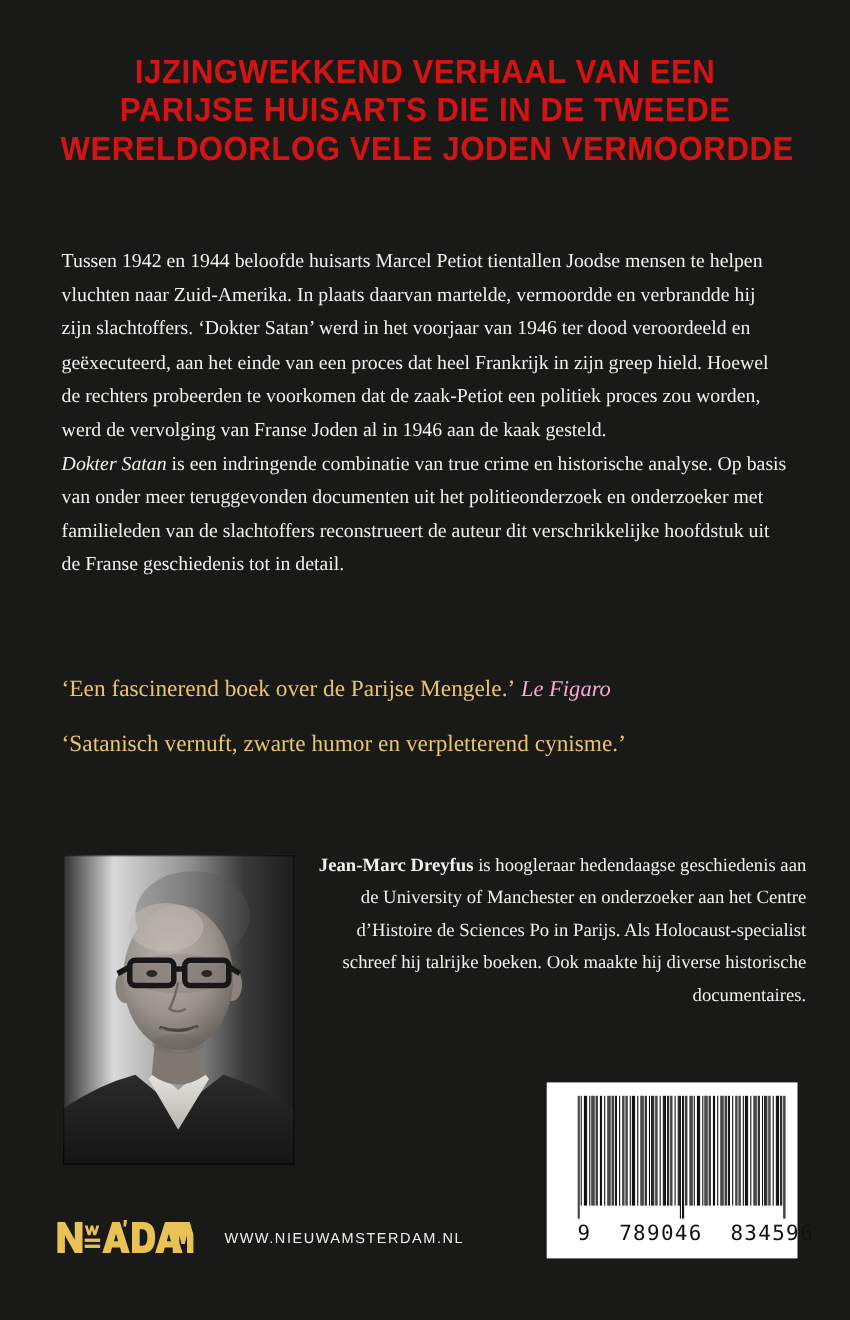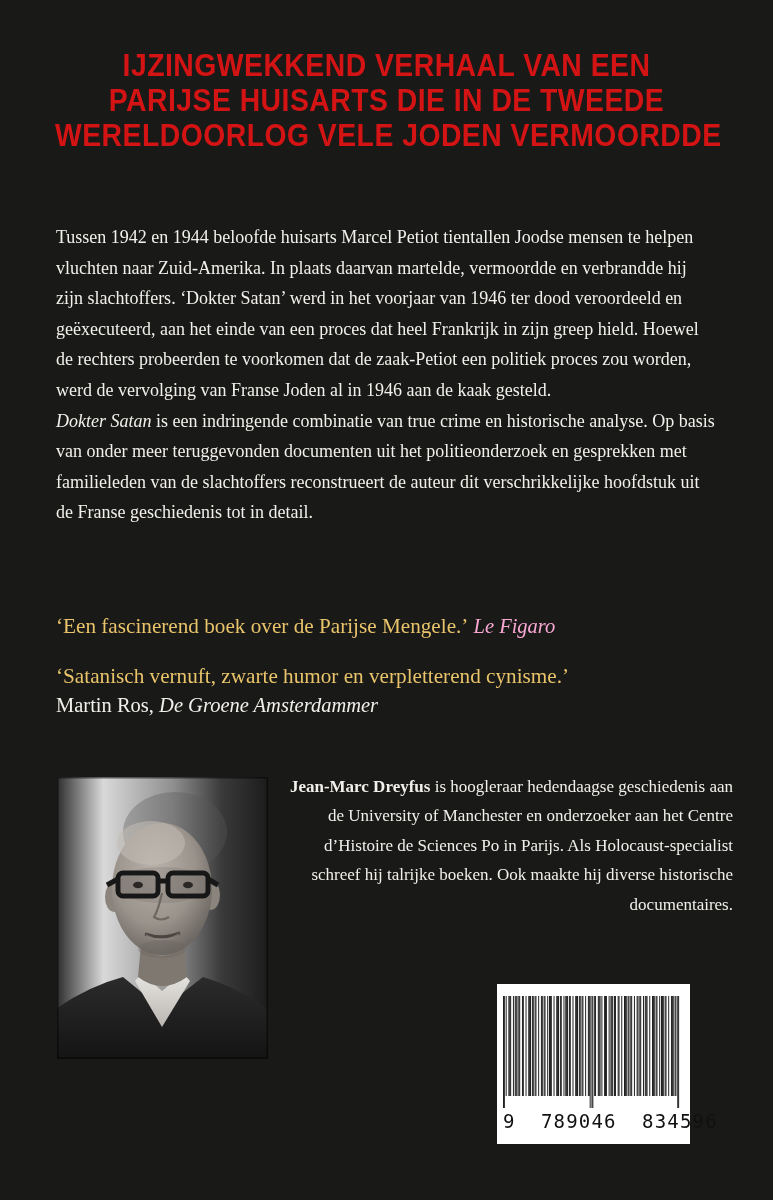--- a/index.html
+++ b/index.html
@@ -106,25 +106,25 @@
     color: #f2f0ec;
     text-align: right;
   }
   .author-bio b { font-weight: 700; }
 
   
   .barcode-box {
     position: absolute;
     left: 497px;
     top: 984px;
-    width: 193px;
+    width: 228px;
     height: 160px;
     background: #ffffff;
     box-sizing: border-box;
-    padding: 12px 10px 6px 6px;
+    padding: 12px 10px 6px 28px;
   }
   .barcode-bars { width: 100%; height: 112px; display: block; }
   .barcode-digits {
     margin-top: 2px;
     text-align: center;
     color: #111111;
     font-family: "DejaVu Sans Mono", "Liberation Mono", monospace;
     font-size: 19px;
     letter-spacing: 1.2px;
     white-space: pre;
@@ -158,30 +158,29 @@
 <div class="cover">
 
   <div class="headline">
     <span class="hl-line">IJZINGWEKKEND VERHAAL VAN EEN</span>
     <span class="hl-line">PARIJSE HUISARTS DIE IN DE TWEEDE</span>
     <span class="hl-line">WERELDOORLOG VELE JODEN VERMOORDDE</span>
   </div>
 
   <div class="blurb">
     <p>Tussen 1942 en 1944 beloofde huisarts Marcel Petiot tientallen Joodse mensen te helpen vluchten naar Zuid-Amerika. In plaats daarvan martelde, vermoordde en verbrandde hij zijn slachtoffers. ‘Dokter Satan’ werd in het voorjaar van 1946 ter dood veroordeeld en geëxecuteerd, aan het einde van een proces dat heel Frankrijk in zijn greep hield. Hoewel de rechters probeerden te voorkomen dat de zaak-Petiot een politiek proces zou worden, werd de vervolging van Franse Joden al in 1946 aan de kaak gesteld.</p>
-    <p><em>Dokter Satan</em><span> is een indringende combinatie van true crime en historische analyse. Op basis van onder meer teruggevonden documenten uit het politieonderzoek en gesprekken met familieleden van de slachtoffers reconstrueert de auteur dit verschrikkelijke hoofdstuk uit de Franse geschiedenis tot in detail.</span></p>
+    <p><em>Dokter Satan</em><span> is een indringende combinatie van true crime en historische analyse. Op basis van onder meer teruggevonden documenten uit het politieonderzoek en onderzoeker met familieleden van de slachtoffers reconstrueert de auteur dit verschrikkelijke hoofdstuk uit de Franse geschiedenis tot in detail.</span></p>
   </div>
 
   <div class="praise">
     <div class="quote-block">
       <span class="quote-text">‘Een fascinerend boek over de Parijse Mengele.’</span><span class="quote-source"> Le Figaro</span>
     </div>
     <div class="quote-block">
       <span class="quote-text">‘Satanisch vernuft, zwarte humor en verpletterend cynisme.’</span>
-      <span class="quote-attrib"><span>Martin Ros, </span><i>De Groene Amsterdammer</i></span>
     </div>
   </div>
 
   <div class="author-photo">
     <svg viewBox="0 0 211 282" preserveAspectRatio="xMidYMid slice">
       <defs>
         <linearGradient id="bgL" x1="0" y1="0" x2="1" y2="0">
           <stop offset="0" stop-color="#2e2e2e"></stop>
           <stop offset="0.22" stop-color="#d9d9d9"></stop>
           <stop offset="0.55" stop-color="#8f8f8f"></stop>
@@ -358,14 +357,36 @@
         <rect x="190.816" y="0" width="1.041" height="100" fill="#111111"></rect>
         <rect x="191.837" y="0" width="1.041" height="100" fill="#111111"></rect>
         <rect x="193.878" y="0" width="1.041" height="100" fill="#111111"></rect>
         <rect x="194.898" y="0" width="1.041" height="100" fill="#111111"></rect>
         <rect x="196.939" y="0" width="1.041" height="112" fill="#111111"></rect>
         <rect x="197.959" y="0" width="1.041" height="112" fill="#111111"></rect>
       </svg>
     <div class="barcode-digits">9  789046  834596</div>
   </div>
 
+  <div class="footer">
+    <svg class="pub-logo" viewBox="0 0 124 34">
+      <g fill="#e8c254">
+
+        <path d="M0 3 h7 v0 l9 16 V3 h7 v28 h-7 l-9 -16 v16 H0 Z"></path>
+
+        <path d="M25 6 l2.6 0 l1.5 5 l1.4 -5 l2.2 0 l1.4 5 l1.5 -5 l2.6 0 l-2.8 9 l-2.4 0 l-1.4 -4.6 l-1.4 4.6 l-2.4 0 Z"></path>
+        <rect x="25" y="18" width="14" height="3"></rect>
+        <rect x="25" y="23.5" width="14" height="3"></rect>
+
+        <path d="M41 31 L50 3 h7 l9 28 h-7.4 l-1.5 -5 h-7.2 l-1.5 5 Z M51.6 20.5 h3.8 l-1.9 -7 Z"></path>
+        <path d="M60.5 1 l3 0 l-1 6 l-2.2 0 Z"></path>
+
+        <path d="M68 3 h10 q11 0 11 14 q0 14 -11 14 h-10 Z M75 9.5 v15 h2.6 q4.4 0 4.4 -7.5 q0 -7.5 -4.4 -7.5 Z"></path>
+
+        <path d="M89 31 L98 3 h7 l9 28 h-7.4 l-1.5 -5 h-7.2 l-1.5 5 Z M99.6 20.5 h3.8 l-1.9 -7 Z"></path>
+
+        <path d="M113 3 h7.5 l3.5 12 V3 h0 v28 h-6 V15 l-2 8 h-3 l-2 -8 v16 h-6 V3 Z" transform="translate(0,0)"></path>
+      </g>
+    </svg>
+    <div class="pub-url">WWW.NIEUWAMSTERDAM.NL</div>
+  </div>
 
 </div>
 
 </body></html>

